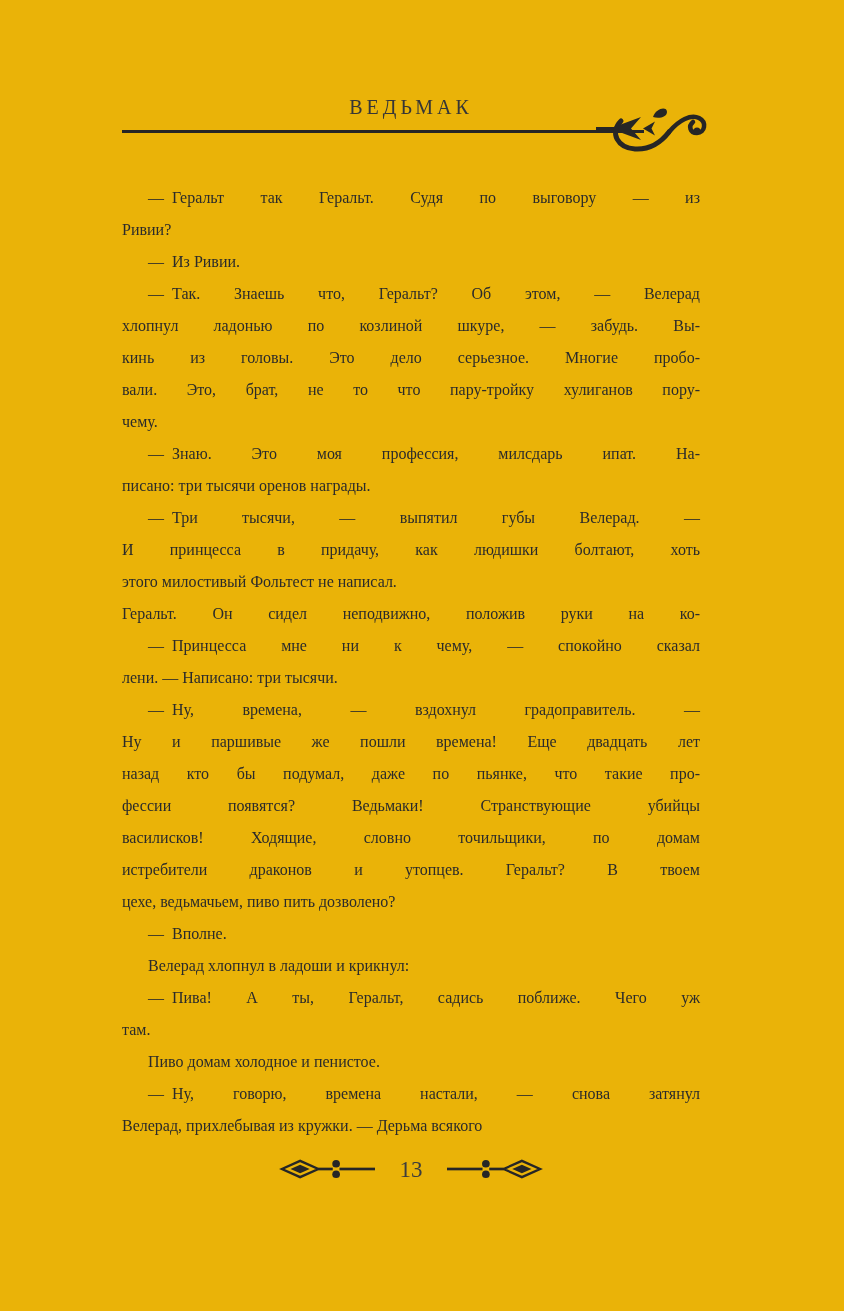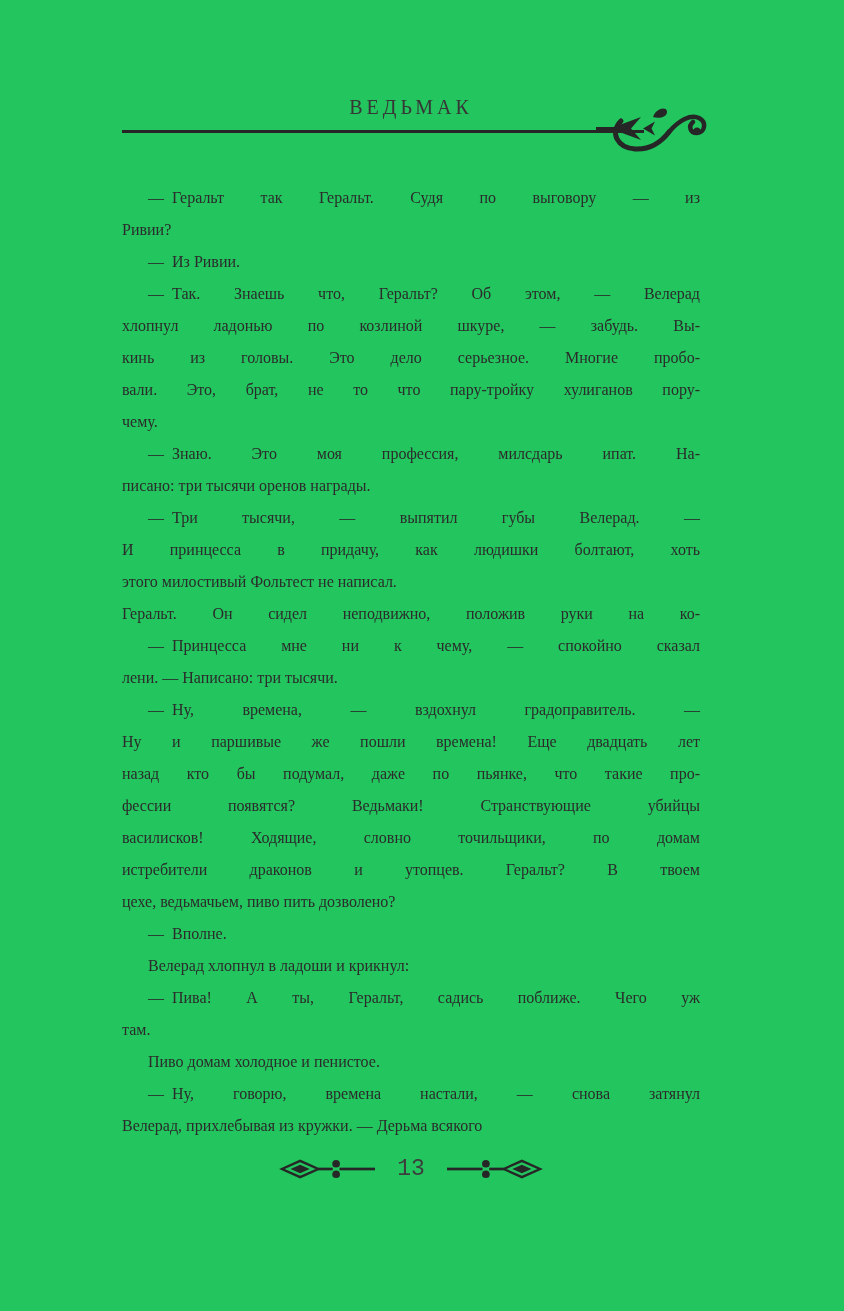--- a/index.html
+++ b/index.html
@@ -68,27 +68,26 @@
     color: #262626;
   }
   .orn { width: 96px; height: 26px; display: block; }
   .orn.right { transform: scaleX(-1); }
   .page-number {
     font-size: 23px;
     color: #3d3d3d;
     line-height: 1;
     min-width: 28px;
     text-align: center;
-    font-family: Liberation Mono, monospace;
   }
 </style>
 </head>
 <body>
 
-<div class="page" style="background: #22c55e; color: rgb(43, 43, 43);">
+<div class="page" style="background: #eab308; color: rgb(43, 43, 43);">
 
   <div class="running-title">ВЕДЬМАК</div>
 
   <div class="header-rule"></div>
 
   <svg class="header-ornament" viewBox="0 0 120 56" xmlns="http://www.w3.org/2000/svg">
     <rect x="0" y="21" width="32" height="3" fill="currentColor"></rect>
     <path d="M14,22.5 L45,11 L35,22.5 L45,34 Z" fill="currentColor"></path>
     <path d="M47,22.5 L59,15.5 L55.5,22.5 L59,29.5 Z" fill="currentColor"></path>
     <path d="M25,15 C13,27 22,42 39,43 C55,44 66,35 73,26" fill="none" stroke="currentColor" stroke-width="5" stroke-linecap="round"></path>

